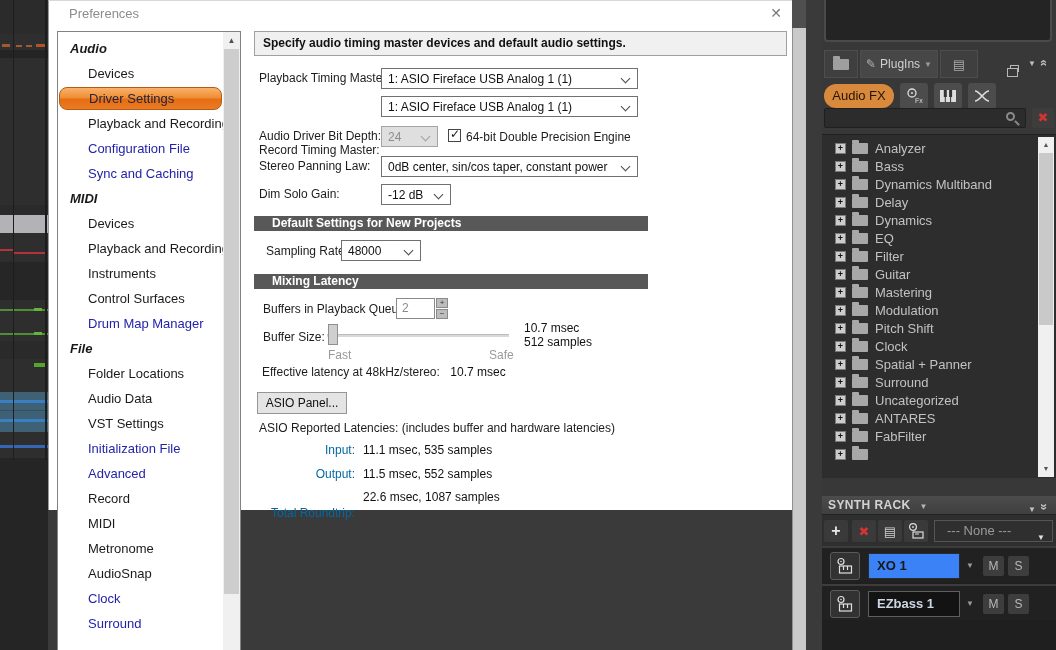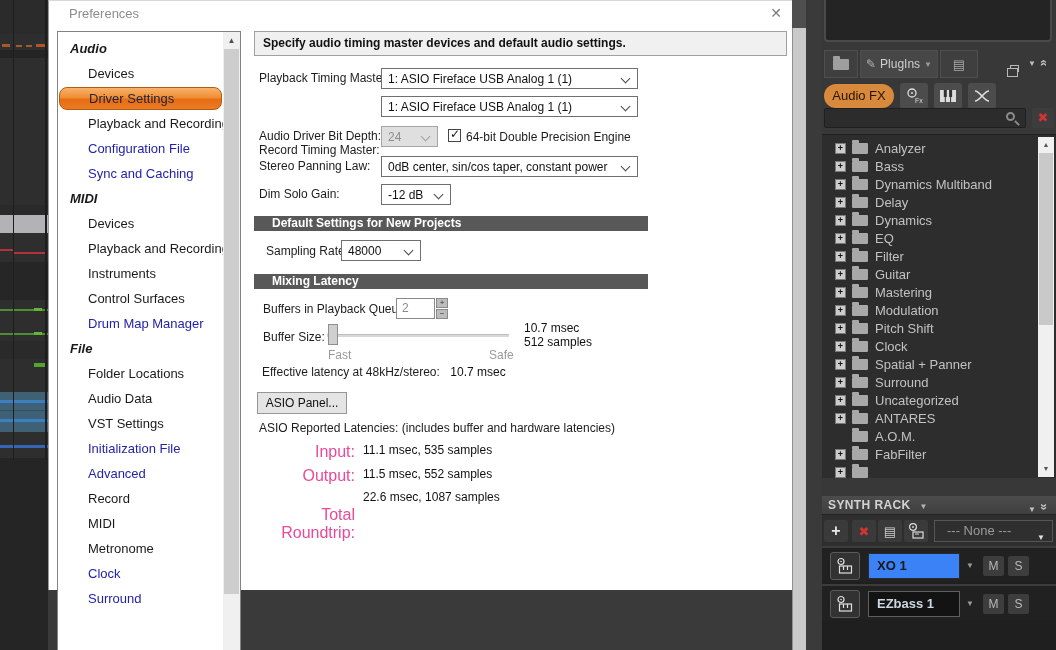--- a/index.html
+++ b/index.html
@@ -10,21 +10,21 @@
 
   
   .strip { left:0; top:0; width:48px; height:650px; background:#2e2e2e; overflow:hidden; }
   .strip .frag { position:absolute; }
 
   
   .bgsb-top { left:792px; top:0; width:14px; height:28px; background:#4f4f4f; }
   .bgsb { left:792px; top:28px; width:14px; height:622px; background:#c9c9c9; border-left:1px solid #8f8f8f; }
 
   
-  .dialog { left:48px; top:0; width:744px; height:590px; background:#ffffff;
+  .dialog { left:48px; top:0; width:744px; height:510px; background:#ffffff;
             border-left:1px solid #9a9a9a; border-top:1px solid #d8d8d8; }
   .dlg-title { left:20px; top:5px; font-size:13px; color:#8c8c8c; }
   .dlg-close { left:716px; top:2px; width:22px; height:20px; text-align:center;
                font-size:14px; color:#7a7a7a; line-height:20px; }
 
   .side-box { left:8px; top:30px; width:184px; height:620px; background:#fff;
               border:1px solid #828282; overflow:hidden; }
   .side-rows { position:absolute; left:0; top:4px; right:17px; }
   .srow { height:25px; line-height:25px; font-size:13px; color:#1a1a1a;
           padding-left:30px; white-space:nowrap; }
@@ -63,21 +63,21 @@
   .numbox { background:#fff; border:1px solid #8a8a8a; font-size:12px; color:#8a8a8a;
             padding:2px 0 0 5px; }
   .spin { width:12px; height:10px; background:#bdbdbd; border:1px solid #8a8a8a;
           font-size:8px; line-height:8px; text-align:center; color:#333; }
   .slider-track { background:#d8d8d8; height:3px; border-top:1px solid #bdbdbd; }
   .slider-thumb { width:10px; height:21px; background:#cfcfcf; border:1px solid #8f8f8f; }
   .gray { color:#9a9a9a; font-size:12px; }
   .val { font-size:12px; color:#111; white-space:nowrap; }
   .btn { background:#e4e4e4; border:1px solid #969696; font-size:12px; text-align:center;
          line-height:20px; color:#111; }
-  .lat-label { width:96px; text-align:right; font-size:16px; color:#ec4899; }
+  .lat-label { width:96px; text-align:right; font-size:12px; color:#0369a1; }
 
   
   .dock { left:822px; top:0; width:234px; height:650px; background:#383838; overflow:hidden; }
   .dock-top { left:2px; top:-12px; width:228px; height:54px; background:#242424;
               border:2px solid #4a4a4a; border-radius:4px; }
   .tabbar { left:0; top:46px; width:234px; height:34px; }
   .tab { position:absolute; top:4px; height:28px; background:#3f3f3f; border:1px solid #4e4e4e;
          display:flex; align-items:center; justify-content:center; gap:4px; color:#cfcfcf; font-size:12px; }
   .tab.sel { background:#474747; }
   .tri { font-size:8px; color:#9a9a9a; }
@@ -201,20 +201,21 @@
         <div class="srow item mod">Drum Map Manager</div>
         <div class="srow cat">File</div>
         <div class="srow item">Folder Locations</div>
         <div class="srow item">Audio Data</div>
         <div class="srow item">VST Settings</div>
         <div class="srow item mod">Initialization File</div>
         <div class="srow item mod">Advanced</div>
         <div class="srow item">Record</div>
         <div class="srow item">MIDI</div>
         <div class="srow item">Metronome</div>
+        <div class="srow item">AudioSnap</div>
         <div class="srow item mod">Clock</div>
         <div class="srow item mod">Surround</div>
       </div>
       <div class="side-scroll">
         <div class="sb-up">▲</div>
         <div class="side-thumb"></div>
       </div>
     </div>
 
     <div class="abs main-header">Specify audio timing master devices and default audio settings.</div>
@@ -413,25 +414,20 @@
         </div>
       <div class="trow">
           <span class="texp">+</span>
           <span class="tfolder"></span>
           <span class="tlabel">Uncategorized</span>
         </div>
       <div class="trow">
           <span class="texp">+</span>
           <span class="tfolder"></span>
           <span class="tlabel">ANTARES</span>
-        </div>
-      <div class="trow">
-          <span class="texp hide">+</span>
-          <span class="tfolder"></span>
-          <span class="tlabel">A.O.M.</span>
         </div>
       <div class="trow">
           <span class="texp">+</span>
           <span class="tfolder"></span>
           <span class="tlabel">FabFilter</span>
         </div>
       <div class="trow">
           <span class="texp">+</span>
           <span class="tfolder"></span>
         </div>

